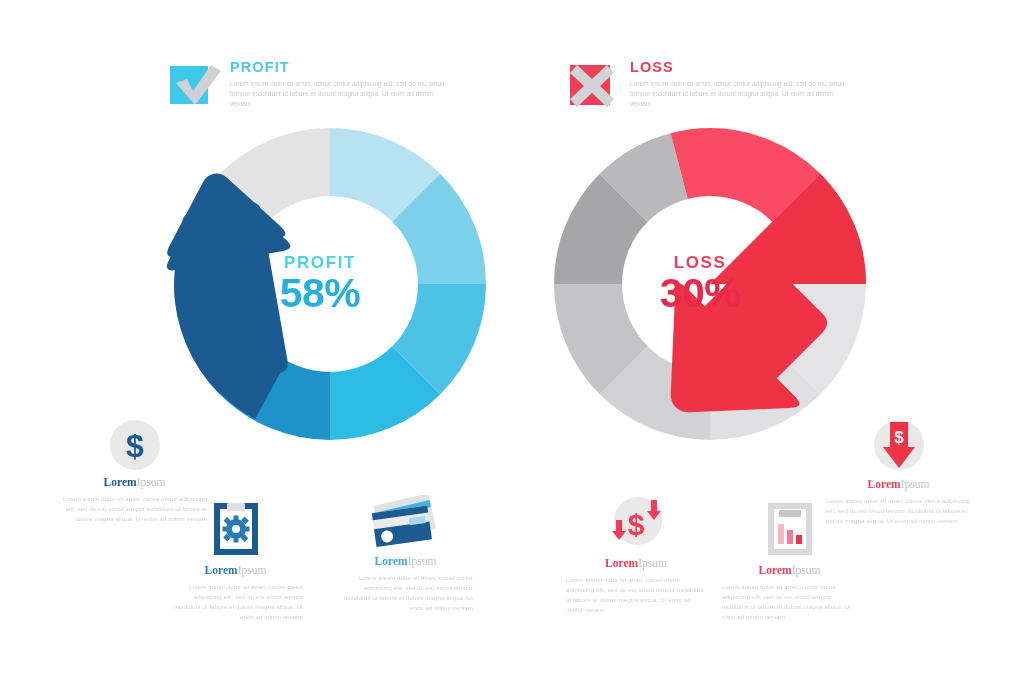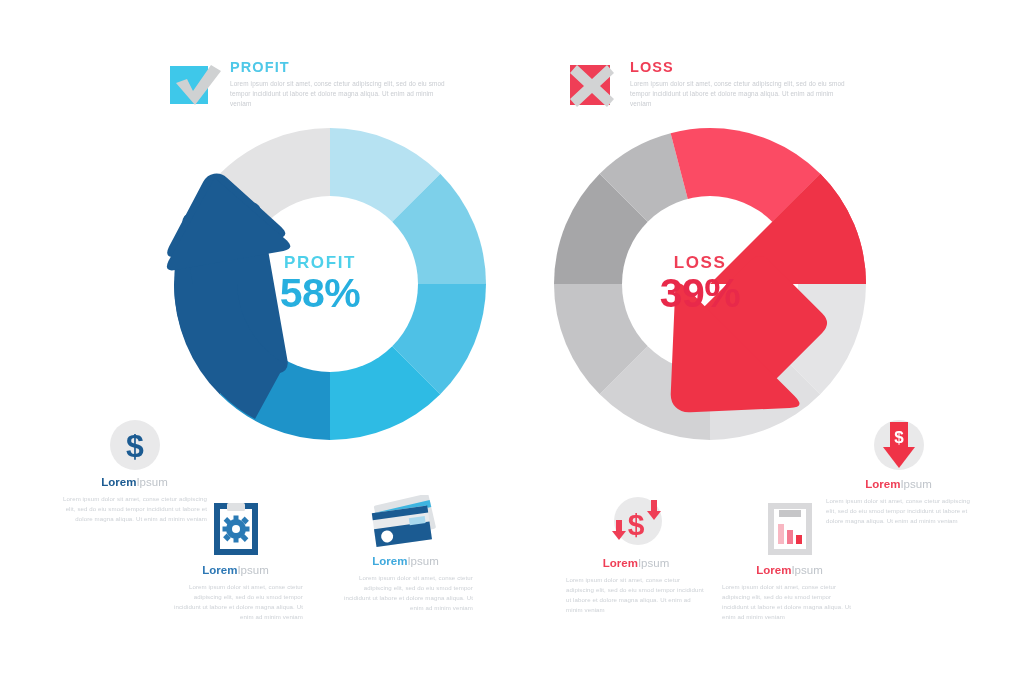--- a/index.html
+++ b/index.html
@@ -86,20 +86,21 @@
   .loss-donut .donut-value { color: #e8294a; }
 
   
   .feat { position: absolute; }
   .feat-icon { position: relative; margin: 0 auto; }
   .feat-title {
     font-size: 11.5px;
     line-height: 1;
     margin-top: 7px;
     white-space: nowrap;
+    font-family: Liberation Serif, serif;
   }
   .feat-title .b { font-weight: bold; }
   .feat-title .l { font-weight: normal; color: #bfc4ca; }
   .feat-body {
     font-size: 6.1px;
     line-height: 1.68;
     color: #cdd1d6;
     margin-top: 5px;
     letter-spacing: .1px;
   }
@@ -253,21 +254,21 @@
                  Q122 228 139 228
                  L291 228
                  Q308 228 296 240
                  L229 313
                  Q223 320 215 320 Z" fill="#ef3347"></path>
       </g>
     </svg>
 
     <div class="donut-center" style="left:-20px;">
       <div class="donut-label">LOSS</div>
-      <div class="donut-value">39%</div>
+      <div class="donut-value">30%</div>
     </div>
   </div>
 
   <div class="feat ta-r" style="left:62px; top:420px; width:145px;">
     <div class="feat-icon" style="width:50px;height:50px;margin:0 auto;">
       <svg width="50" height="50" viewBox="0 0 50 50">
         <circle cx="25" cy="25" r="25" fill="#e9e9ea"></circle>
         <text x="25" y="37" text-anchor="middle" font-family="Liberation Sans, sans-serif" font-size="32" font-weight="bold" fill="#1b5b92">$</text>
       </svg>
     </div>

